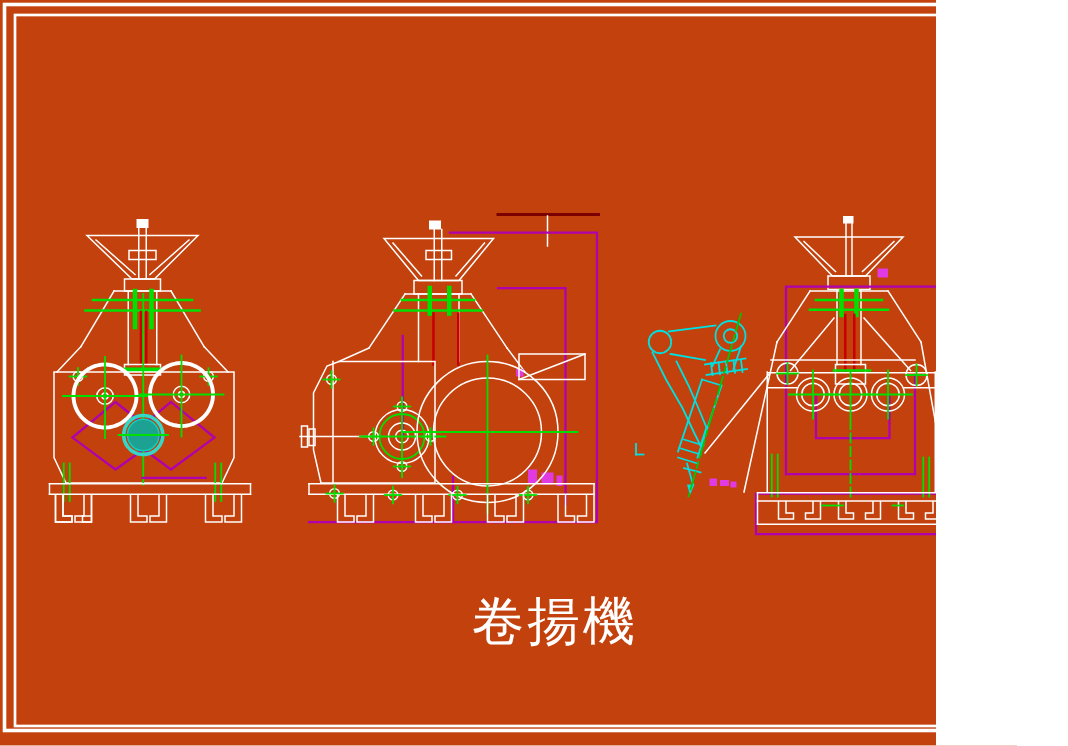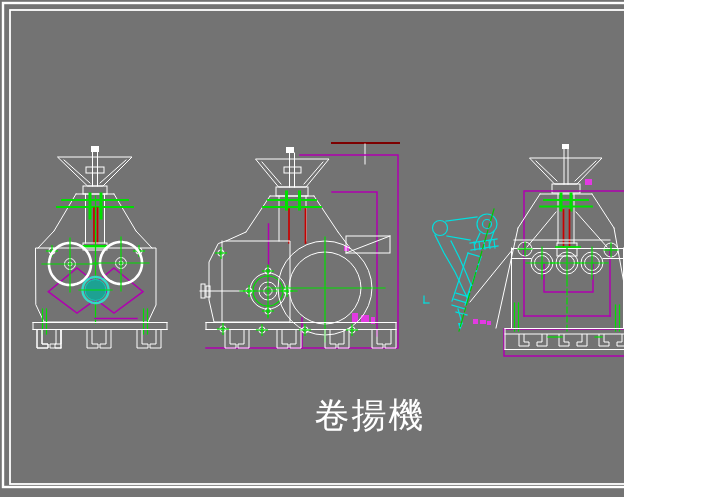--- a/index.html
+++ b/index.html
@@ -1,17 +1,17 @@
 <!DOCTYPE html>
 <html><head>
 <meta charset="utf-8">
 <style>
   html,body{margin:0;padding:0;background:#ffffff;}
   .stage{
-    position:relative;width:624px;height:497px;background:#737373;overflow:hidden;
+    position:relative;width:624px;height:497px;background:#c2410c;overflow:hidden;
     font-family:"DejaVu Sans",sans-serif;
   }
   svg{position:absolute;left:0;top:0;}
   svg *{stroke-linecap:square;}
   .w  {stroke:#ffffff;fill:none;stroke-width:1;}
   .wf {fill:#ffffff;stroke:none;}
   .bd {stroke:#ffffff;fill:none;stroke-width:2.4;}
   .bd2{stroke:#ffffff;fill:none;stroke-width:1.8;}
   .g  {stroke:#00e000;fill:none;stroke-width:1.2;}
   .g3 {stroke:#00e000;fill:none;stroke-width:3;}

